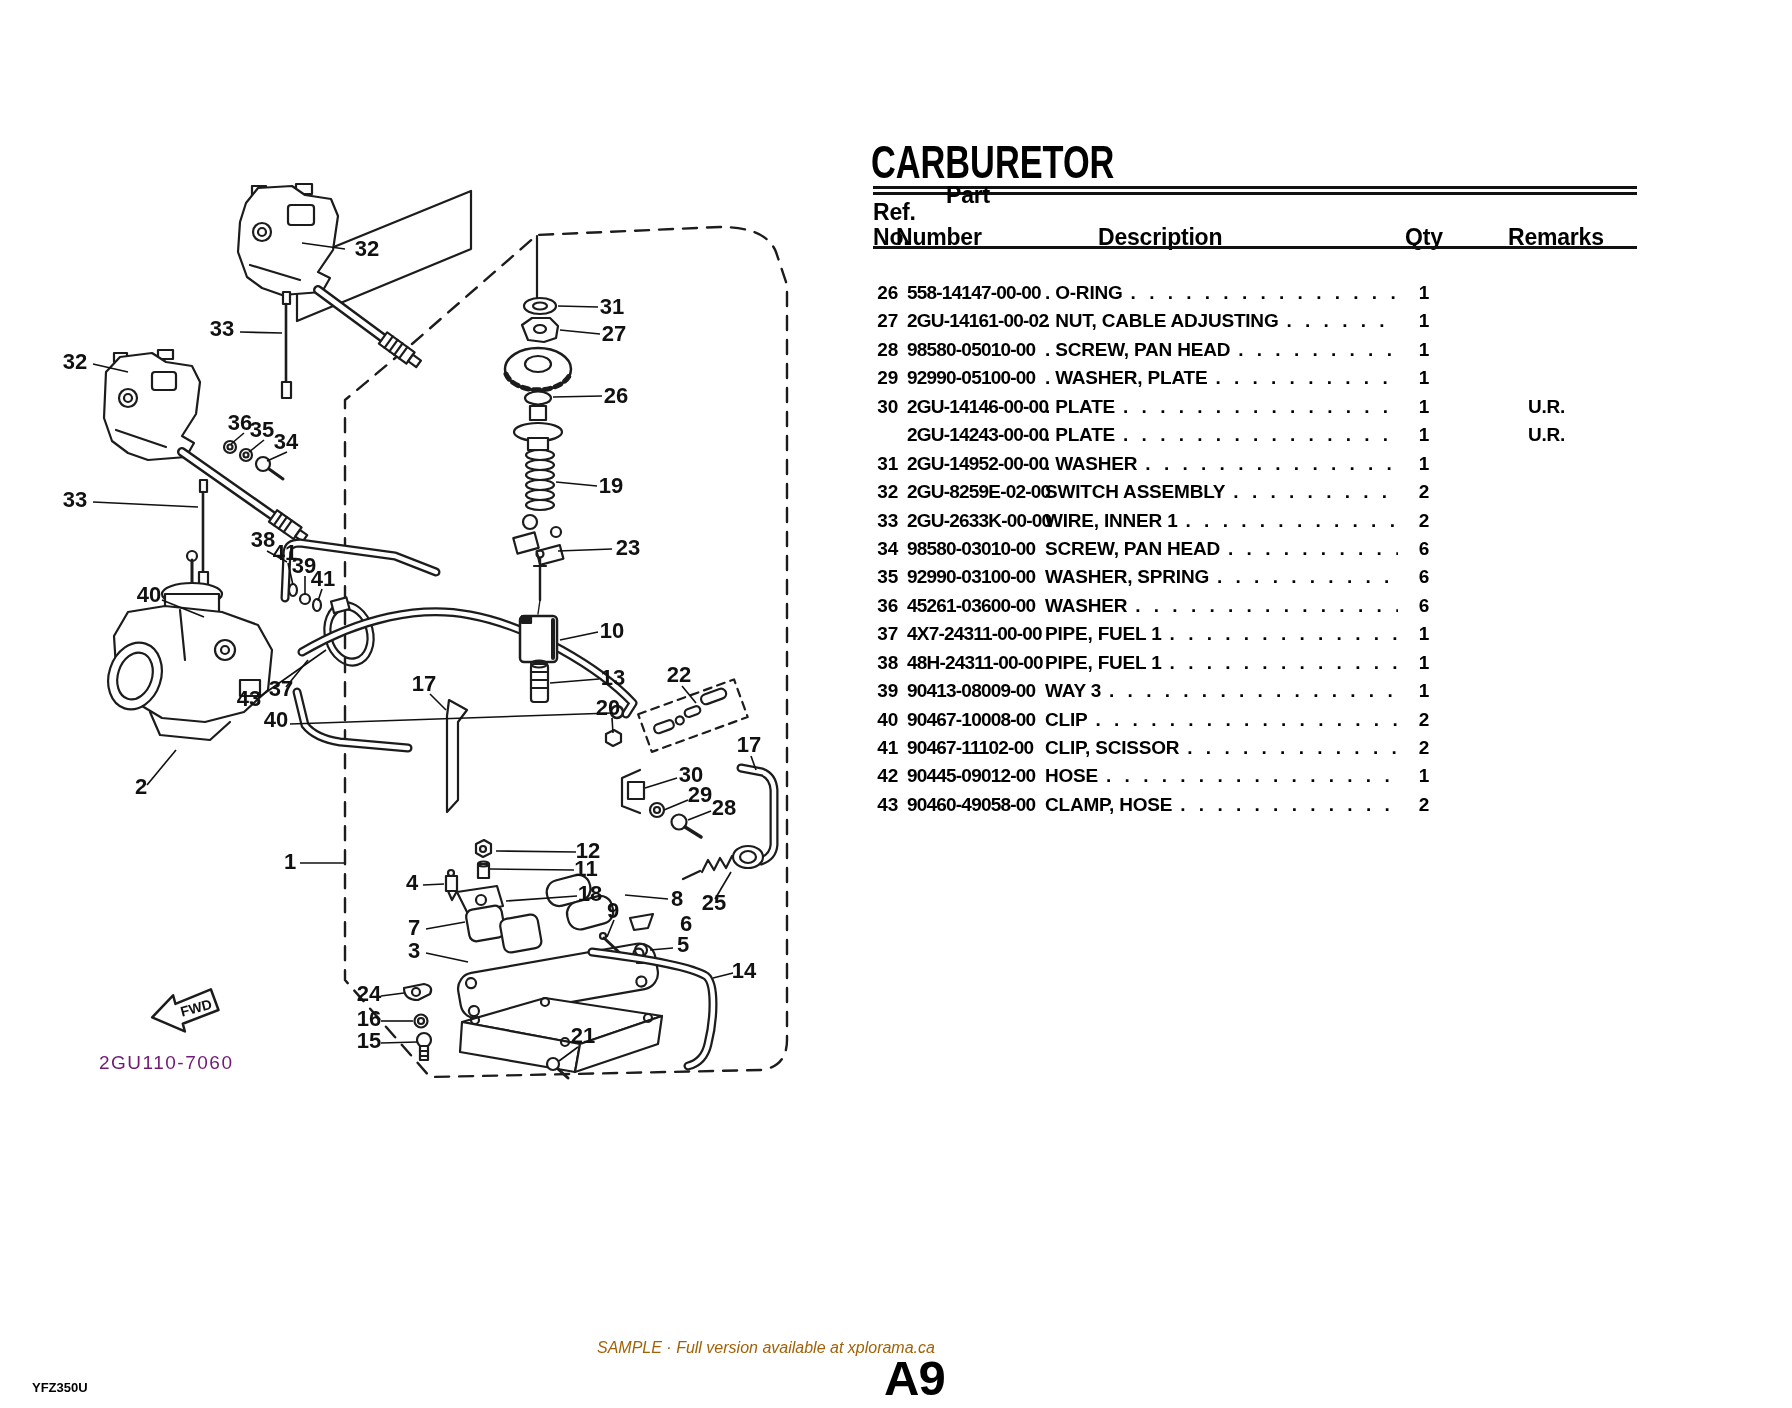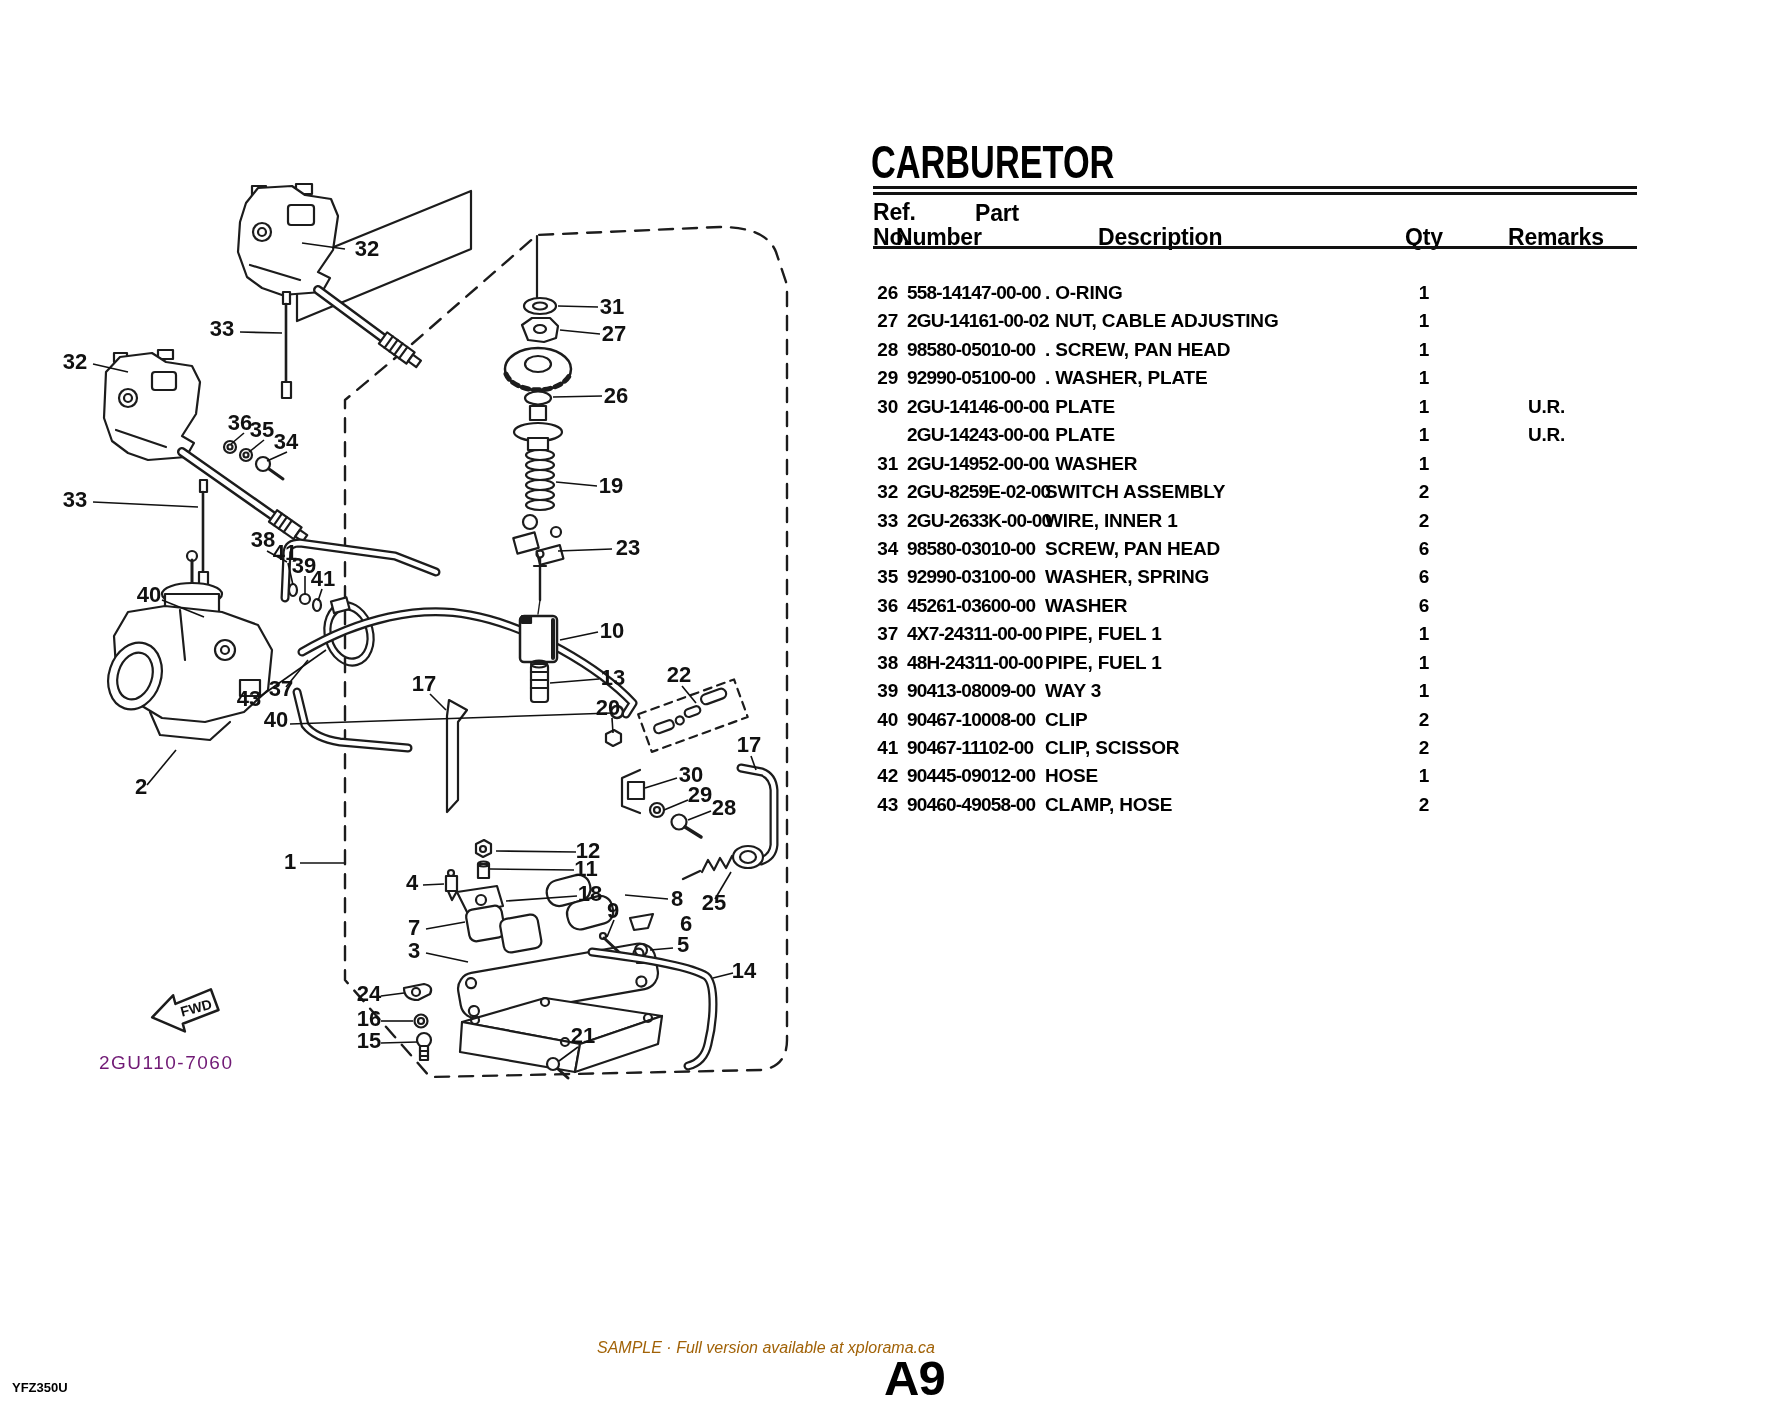--- a/index.html
+++ b/index.html
@@ -15,27 +15,27 @@
   }
   .rule{background:#111;height:3px;width:764px;left:873px;}
   .rule-a{top:186px;}
   .rule-b{top:192px;}
   .rule-c{top:246px;height:3px;}
   .hdr{font-size:23px;font-weight:bold;letter-spacing:-0.2px;white-space:nowrap;}
   .rows{left:868px;top:279px;width:769px;}
   .prow{display:flex;height:28.45px;line-height:28.45px;font-size:19px;font-weight:bold;letter-spacing:-0.2px;white-space:nowrap;}
   .c-ref{width:30px;text-align:right;}
   .c-part{width:138px;margin-left:9px;letter-spacing:-0.8px;}
-  .c-desc{width:353px;display:flex;overflow:hidden;flex-direction:column;}
+  .c-desc{width:353px;display:flex;overflow:hidden;}
   .c-desc .txt{flex:0 0 auto;}
   .c-desc .dots{flex:1 1 auto;overflow:hidden;letter-spacing:4px;padding-left:8px;padding-right:6px;}
   .c-qty{width:52px;text-align:center;}
   .c-rem{width:187px;padding-left:78px;box-sizing:border-box;}
   .diagram-code{left:99px;top:1052px;font-size:19px;letter-spacing:1.5px;color:#701a75;white-space:nowrap;}
-  .footer-code{left:12px;top:1380px;font-size:13px;font-weight:bold;}
+  .footer-code{left:32px;top:1380px;font-size:13px;font-weight:bold;}
   .watermark{left:597px;top:1339px;font-size:16px;color:#a16207;white-space:nowrap;font-style:italic;}
   .page-num{left:884px;top:1350px;font-size:49px;font-weight:bold;letter-spacing:-1px;}
   .callout{font:bold 22px "Liberation Sans",sans-serif;fill:#111;}
 </style>
 </head>
 <body>
 
 <div class="page">
 
   <svg class="diagram" viewBox="0 0 1792 1408" xmlns="http://www.w3.org/2000/svg">
@@ -405,21 +405,21 @@
         <text x="276" y="727" text-anchor="middle" class="callout">40</text>
         <text x="583" y="1043" text-anchor="middle" class="callout">21</text>
       </g>
   </svg>
 
   <div class="abs page-title">CARBURETOR</div>
   <div class="abs rule rule-a"></div>
   <div class="abs rule rule-b"></div>
 
   <div class="abs hdr" style="left:873px;top:199px;">Ref.</div>
-  <div class="abs hdr" style="left:946px;top:200px;margin-left:29px;">Part</div>
+  <div class="abs hdr" style="left:946px;top:182px;">Part</div>
   <div class="abs hdr" style="left:873px;top:224px;">No.</div>
   <div class="abs hdr" style="left:896px;top:224px;">Number</div>
   <div class="abs hdr" style="left:1098px;top:224px;">Description</div>
   <div class="abs hdr" style="left:1405px;top:224px;">Qty</div>
   <div class="abs hdr" style="left:1508px;top:224px;">Remarks</div>
   <div class="abs rule rule-c"></div>
 
   <div class="abs rows" id="rows">
       <div class="prow">
         <span class="c-ref">26</span>

